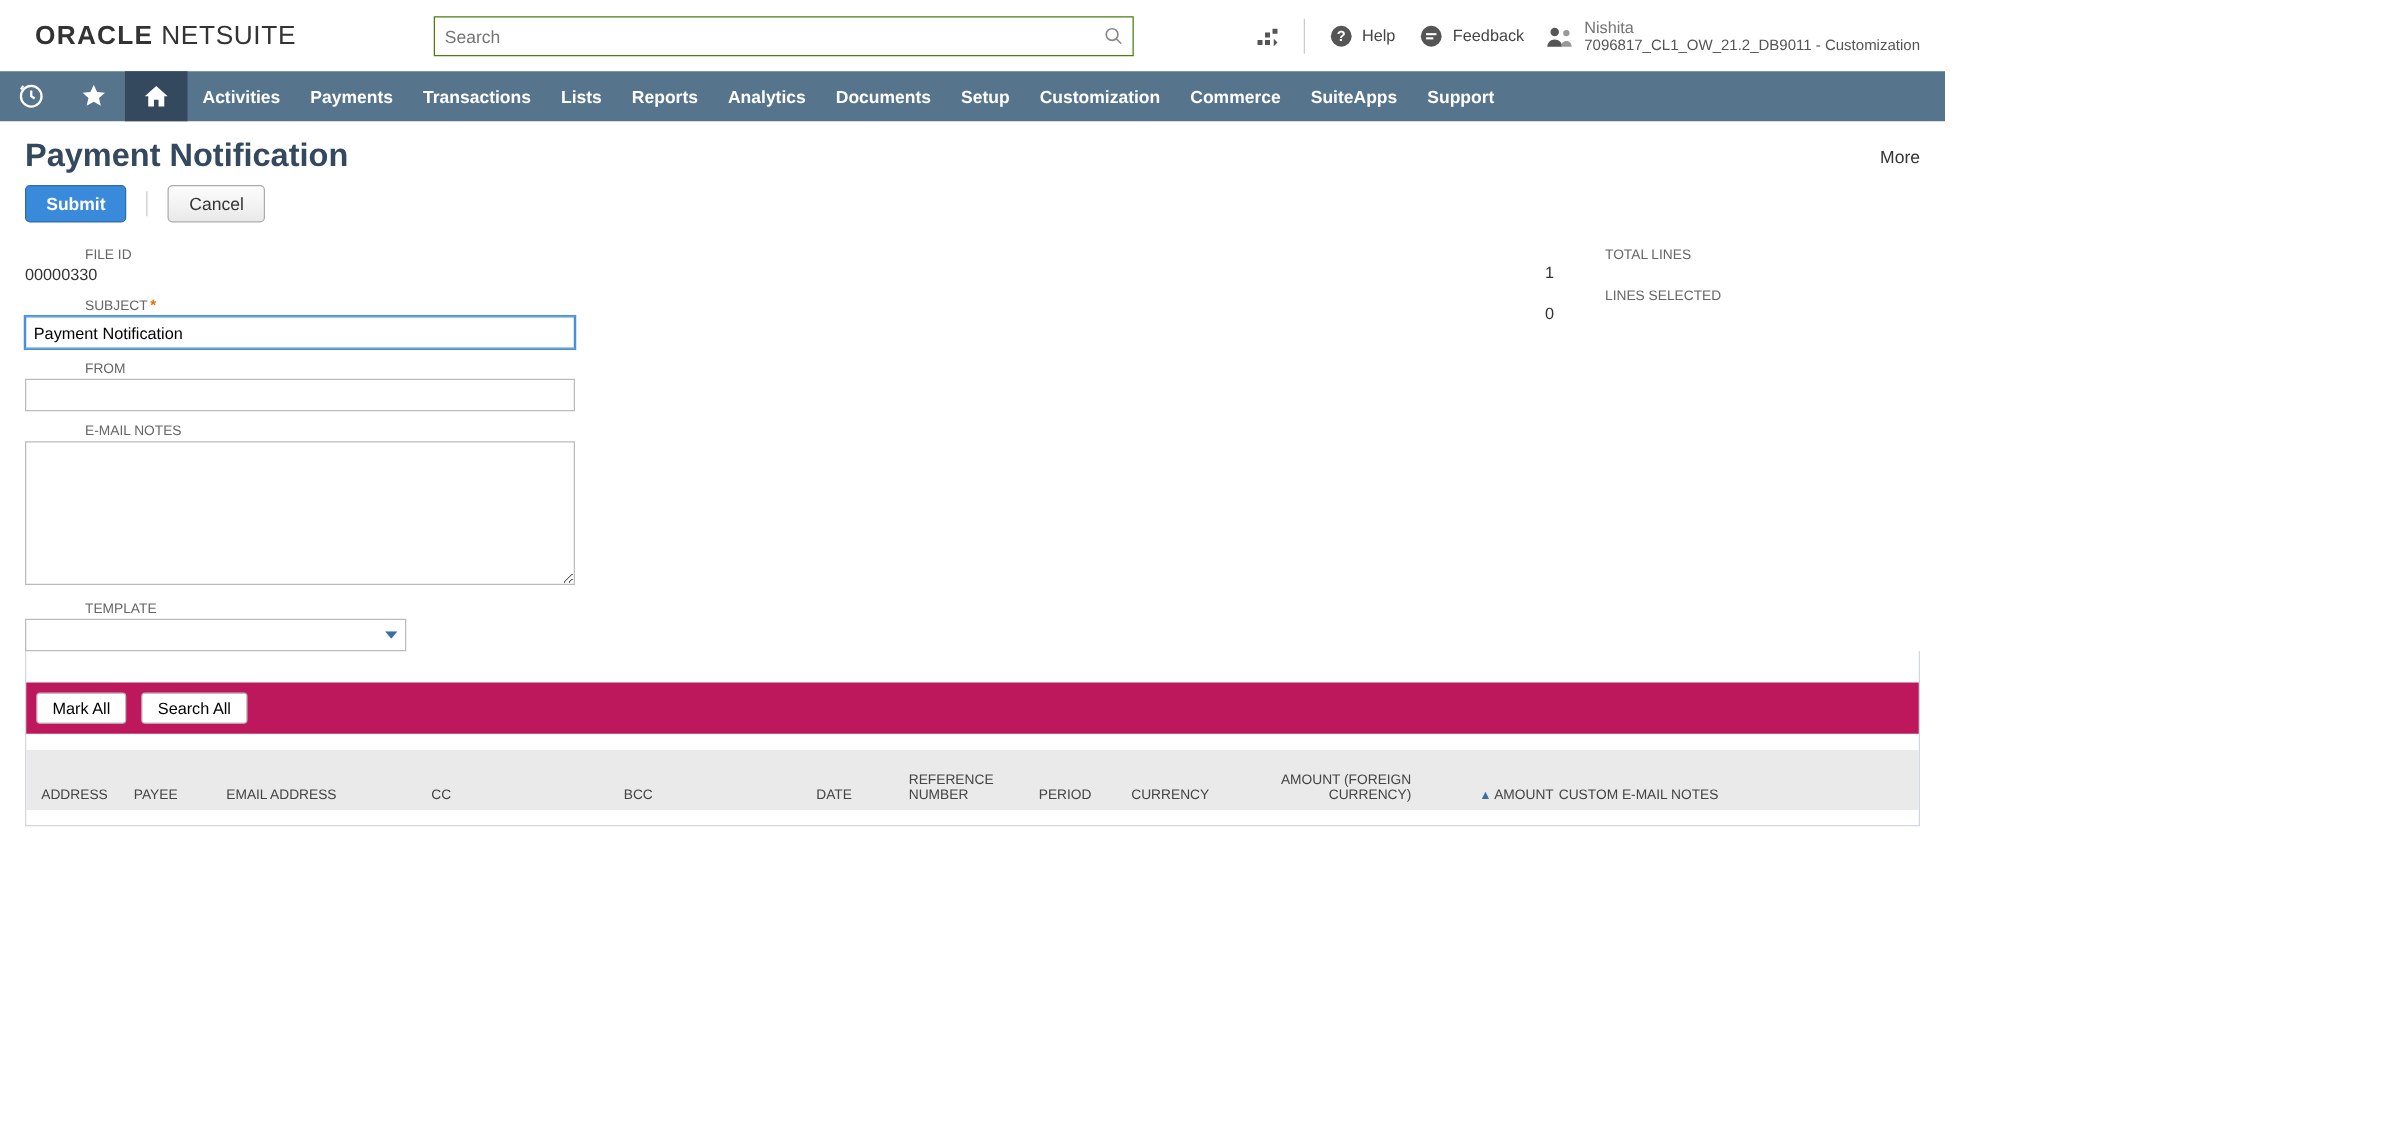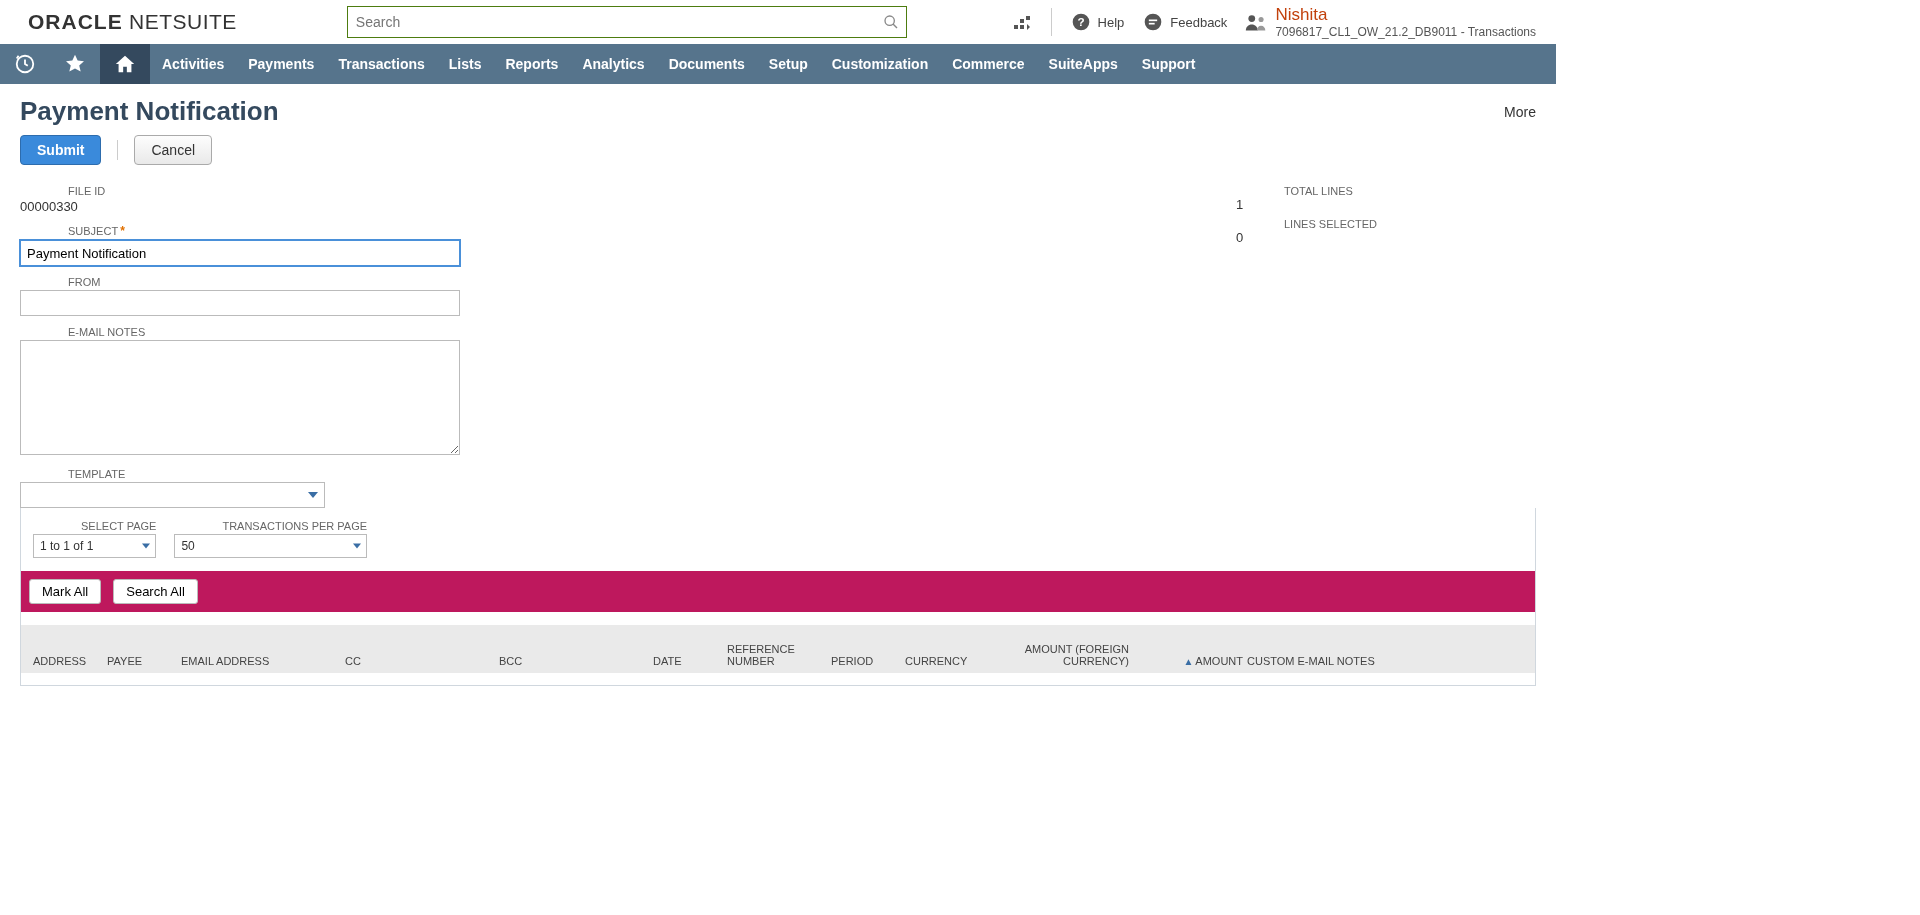--- a/index.html
+++ b/index.html
@@ -20,21 +20,21 @@
     overflow-y: scroll;
     overflow-x: hidden;
     position: relative;
   }
 
   
   .ns-header {
     display: flex;
     align-items: center;
     padding: 8px 20px 8px 28px;
-    height: 44px;
+    height: 57px;
   }
   .ns-logo {
     display: flex;
     align-items: center;
     gap: 8px;
   }
   .ns-logo-txt {
     font-weight: 500;
     font-size: 21px;
     letter-spacing: 0.5px;
@@ -86,21 +86,21 @@
   .vdiv {
     width: 1px;
     height: 28px;
     background: #ccc;
   }
   .user-block {
     display: flex;
     align-items: center;
     gap: 8px;
   }
-  .user-text .name { font-size: 17px; color: #c2410c; }
+  .user-text .name { font-size: 13px; color: #737373; }
   .user-text .sub { font-size: 12px; color: #555; }
 
   
   .ns-nav {
     background: #56748c;
     display: flex;
     align-items: stretch;
     height: 40px;
   }
   .ns-nav .icon-cell {
@@ -365,21 +365,21 @@
         <span class="ns-right-icon">
           <svg width="26" height="20" viewBox="0 0 26 20">
               <circle cx="8" cy="6" r="4" fill="#555"></circle>
               <path fill="#555" d="M1 20c0-4 3-7 7-7s7 3 7 7z"></path>
               <circle cx="19" cy="7" r="3" fill="#999"></circle>
               <path fill="#999" d="M14 20c0-3 2-5.5 5-5.5s5 2.5 5 5.5z"></path>
             </svg>
         </span>
         <div class="user-text">
           <div class="name">Nishita</div>
-          <div class="sub">7096817_CL1_OW_21.2_DB9011 - Transactions</div>
+          <div class="sub">7096817_CL1_OW_21.2_DB9011 - Customization</div>
         </div>
       </div>
     </div>
   </div>
 
   <div class="ns-nav">
     <div class="icon-cell">
       <span>
         <svg width="22" height="22" viewBox="0 0 24 24" fill="none" stroke="#fff" stroke-width="2">
             <circle cx="12" cy="12" r="9"></circle>
@@ -455,34 +455,20 @@
 
       <div class="right-col">
         <div class="fld-label">TOTAL LINES</div>
         <div class="fld-value">1</div>
         <div class="fld-label">LINES SELECTED</div>
         <div class="fld-value">0</div>
       </div>
     </div>
 
     <div class="section-body">
-      <div class="filters">
-        <div>
-          <div class="fld-label">SELECT PAGE</div>
-          <div class="sel page">
-            <span>1 to 1 of 1</span>
-          </div>
-        </div>
-        <div>
-          <div class="fld-label">TRANSACTIONS PER PAGE</div>
-          <div class="sel">
-            <span>50</span>
-          </div>
-        </div>
-      </div>
 
       <div class="bulk-row">
         <button class="btn-sm">Mark All</button>
         <button class="btn-sm">Search All</button>
       </div>
 
       <div class="grid-head">
         <div class="gh">ADDRESS</div>
         <div class="gh">PAYEE</div>
         <div class="gh">EMAIL ADDRESS</div>

